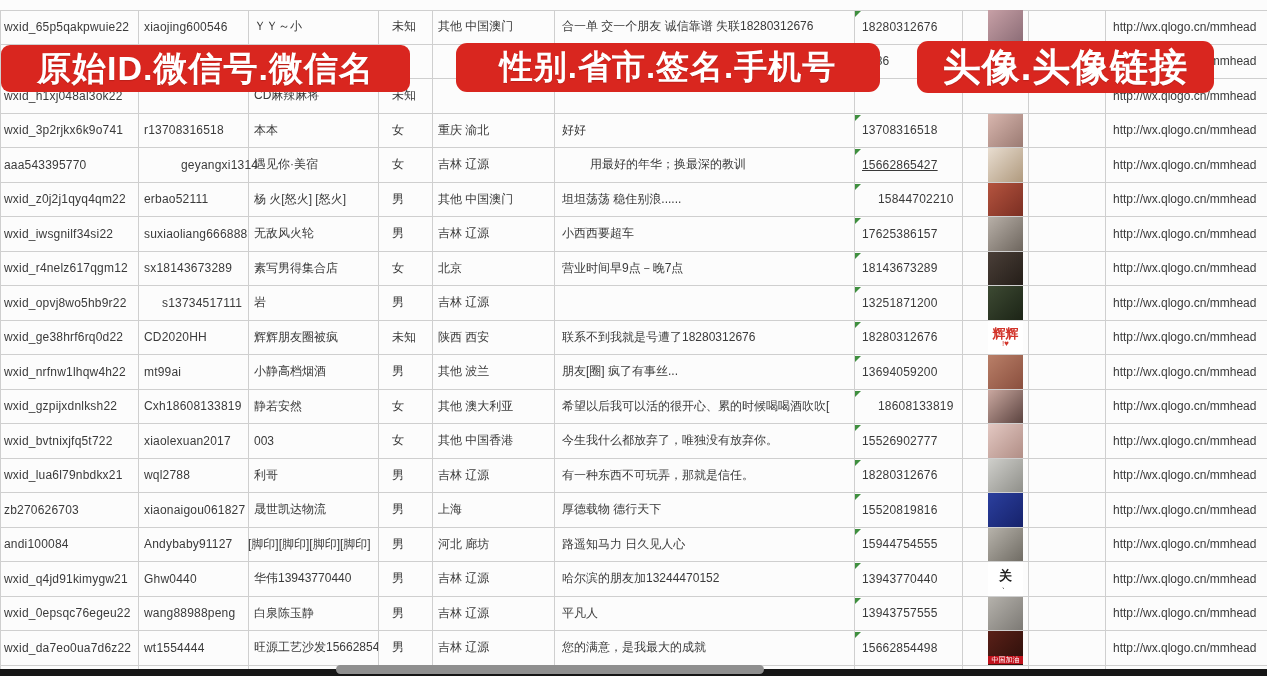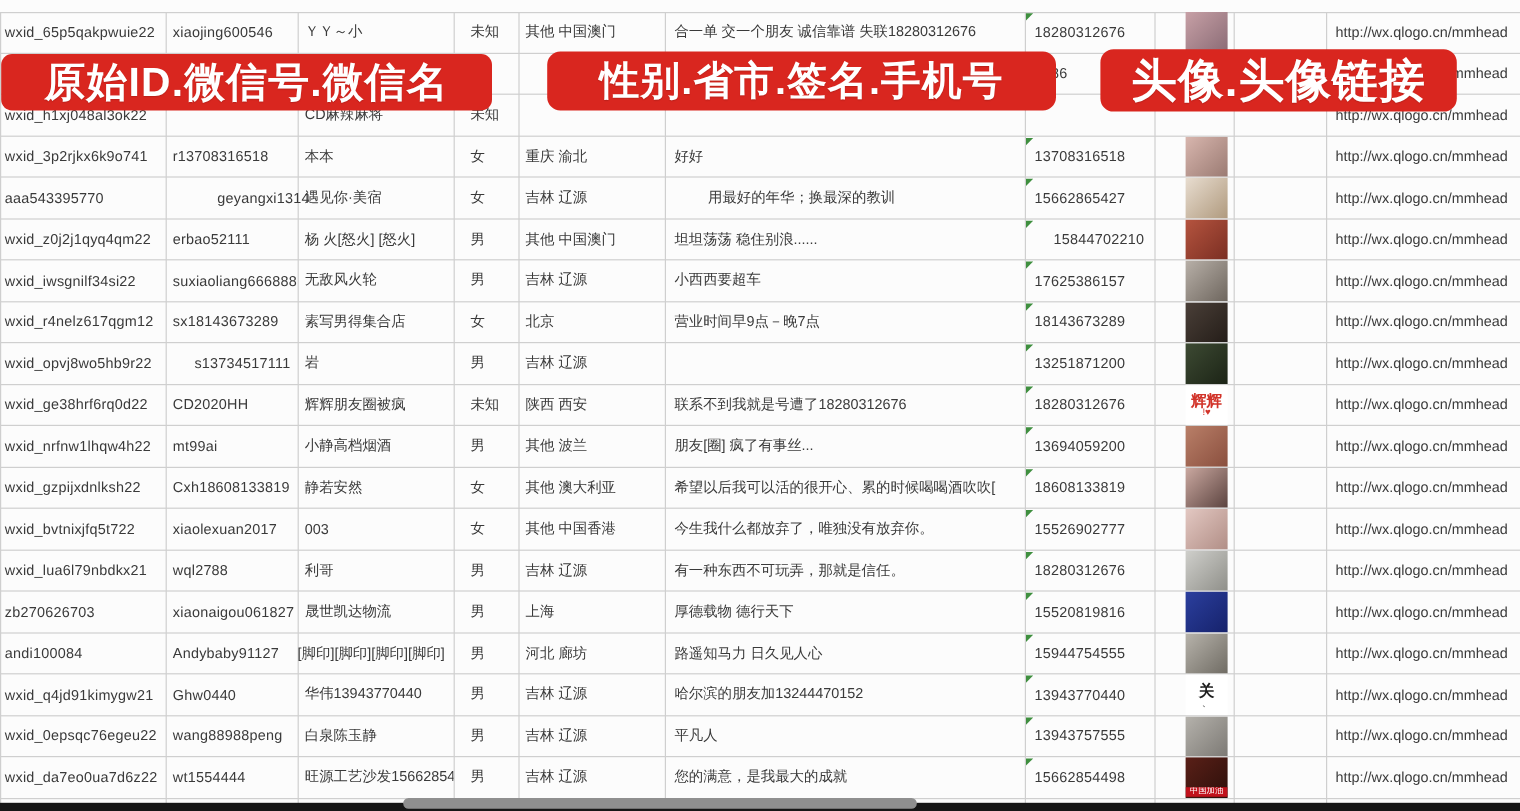--- a/index.html
+++ b/index.html
@@ -114,21 +114,21 @@
           <div class="avatar" style="background: linear-gradient(135deg, rgb(216, 182, 174), rgb(154, 122, 114));"></div>
         </div>
       </div>
       <div class="row" style="top: 148px; height: 34.5px;">
         <div class="cell mono" style="left: 0px; width: 138px; padding-left: 4px;">aaa543395770</div>
         <div class="cell mono" style="left: 138px; width: 110px; padding-left: 23px; margin-left: 20px;">geyangxi1314</div>
         <div class="cell" style="left: 248px; width: 130px; padding-left: 6px;">遇见你·美宿</div>
         <div class="cell" style="left: 378px; width: 54px; padding-left: 14px;">女</div>
         <div class="cell" style="left: 432px; width: 122px; padding-left: 6px;">吉林 辽源</div>
         <div class="cell" style="left: 554px; width: 300px; padding-left: 8px; margin-left: 28px;">用最好的年华；换最深的教训</div>
-        <div class="cell mono" style="left: 854px; width: 108px; padding-left: 8px;">15662865427<div class="marker"></div></div>
+        <div class="cell mono" style="left: 854px; width: 108px; padding-left: 8px; text-decoration: underline;">15662865427<div class="marker"></div></div>
         <div class="cell" style="left: 1105px; width: 162px; padding-left: 8px;">http://wx.qlogo.cn/mmhead</div>
         <div class="cell" style="left: 962px; width: 66px;">
           <div class="avatar" style="background: linear-gradient(135deg, rgb(232, 221, 208), rgb(176, 154, 126));"></div>
         </div>
       </div>
       <div class="row" style="top: 182.5px; height: 34.5px;">
         <div class="cell mono" style="left: 0px; width: 138px; padding-left: 4px;">wxid_z0j2j1qyq4qm22</div>
         <div class="cell mono" style="left: 138px; width: 110px; padding-left: 6px;">erbao52111</div>
         <div class="cell" style="left: 248px; width: 130px; padding-left: 6px;">杨 火[怒火] [怒火]</div>
         <div class="cell" style="left: 378px; width: 54px; padding-left: 14px;">男</div>
@@ -208,21 +208,21 @@
           <div class="avatar" style="background: linear-gradient(135deg, rgb(185, 127, 104), rgb(138, 79, 62));"></div>
         </div>
       </div>
       <div class="row" style="top: 389.5px; height: 34.5px;">
         <div class="cell mono" style="left: 0px; width: 138px; padding-left: 4px;">wxid_gzpijxdnlksh22</div>
         <div class="cell mono" style="left: 138px; width: 110px; padding-left: 6px;">Cxh18608133819</div>
         <div class="cell" style="left: 248px; width: 130px; padding-left: 6px;">静若安然</div>
         <div class="cell" style="left: 378px; width: 54px; padding-left: 14px;">女</div>
         <div class="cell" style="left: 432px; width: 122px; padding-left: 6px;">其他 澳大利亚</div>
         <div class="cell" style="left: 554px; width: 300px; padding-left: 8px;">希望以后我可以活的很开心、累的时候喝喝酒吹吹[</div>
-        <div class="cell mono" style="left: 854px; width: 108px; padding-left: 8px;">18608133819<div class="marker"></div></div>
+        <div class="cell mono" style="left: 854px; width: 108px; padding-left: 24px;">18608133819<div class="marker"></div></div>
         <div class="cell" style="left: 1105px; width: 162px; padding-left: 8px;">http://wx.qlogo.cn/mmhead</div>
         <div class="cell" style="left: 962px; width: 66px;">
           <div class="avatar" style="background: linear-gradient(135deg, rgb(202, 168, 160), rgb(90, 66, 62));"></div>
         </div>
       </div>
       <div class="row" style="top: 424px; height: 34.5px;">
         <div class="cell mono" style="left: 0px; width: 138px; padding-left: 4px;">wxid_bvtnixjfq5t722</div>
         <div class="cell mono" style="left: 138px; width: 110px; padding-left: 6px;">xiaolexuan2017</div>
         <div class="cell" style="left: 248px; width: 130px; padding-left: 6px;">003</div>
         <div class="cell" style="left: 378px; width: 54px; padding-left: 14px;">女</div>

